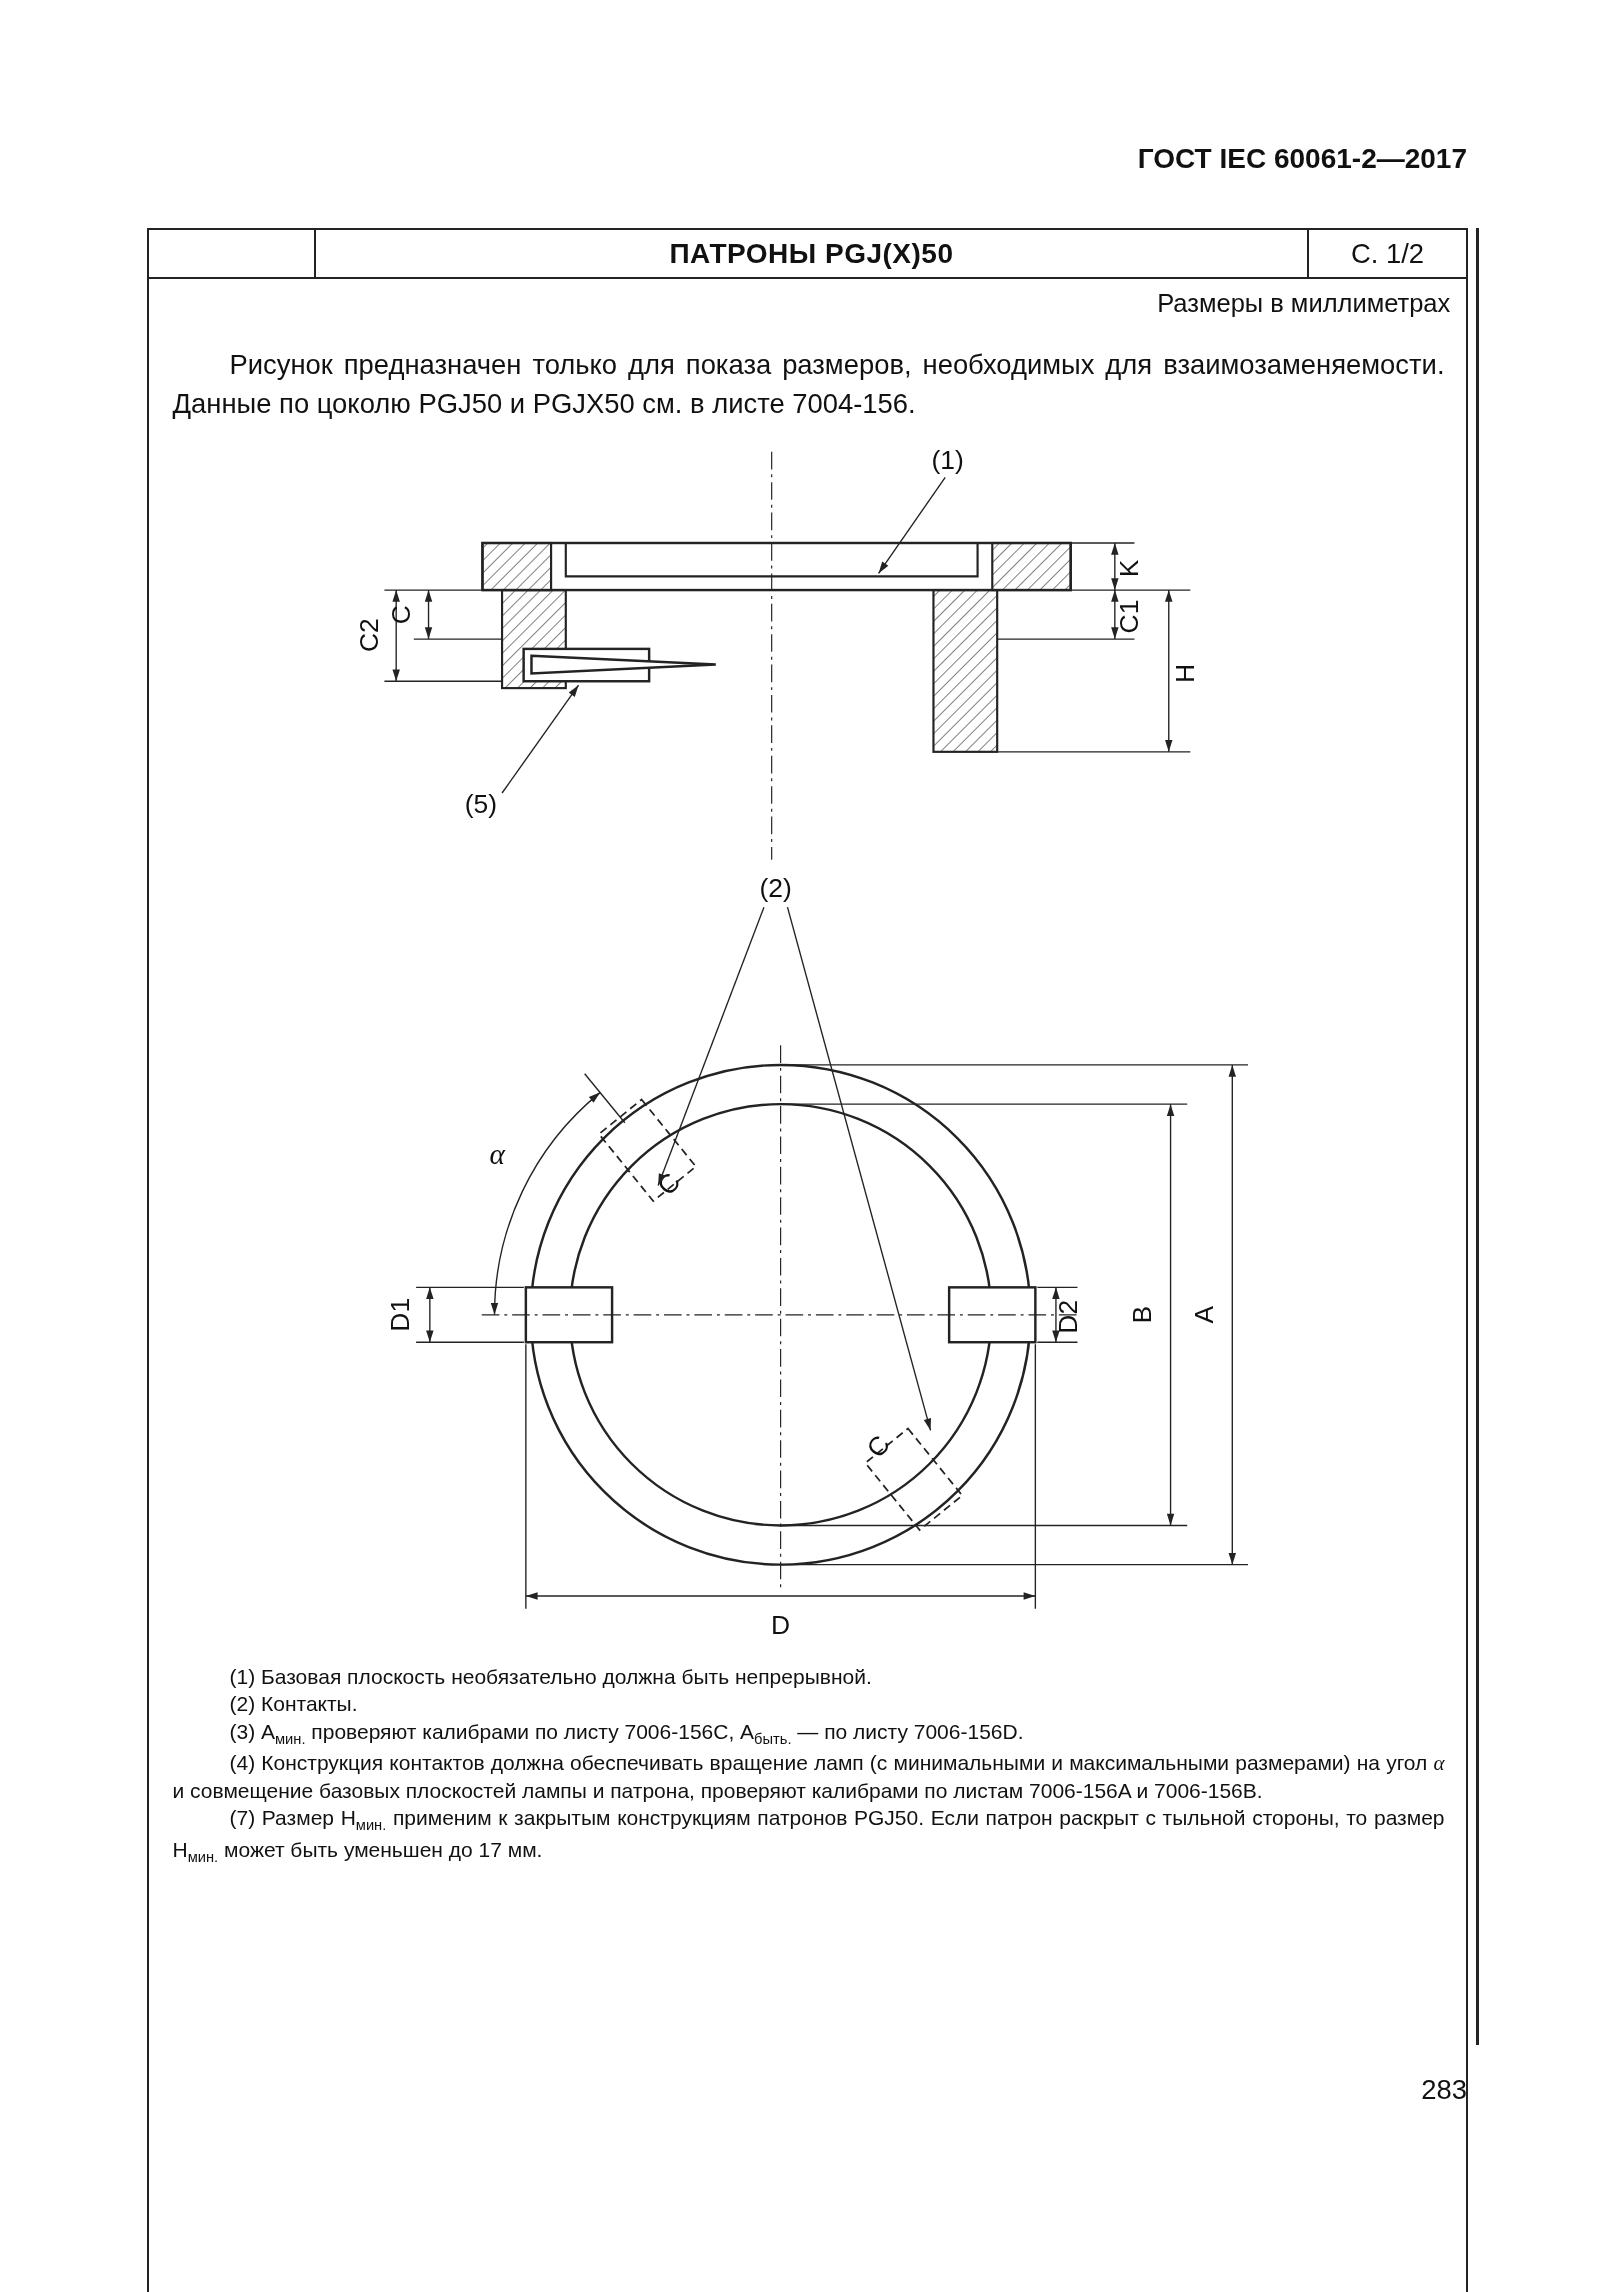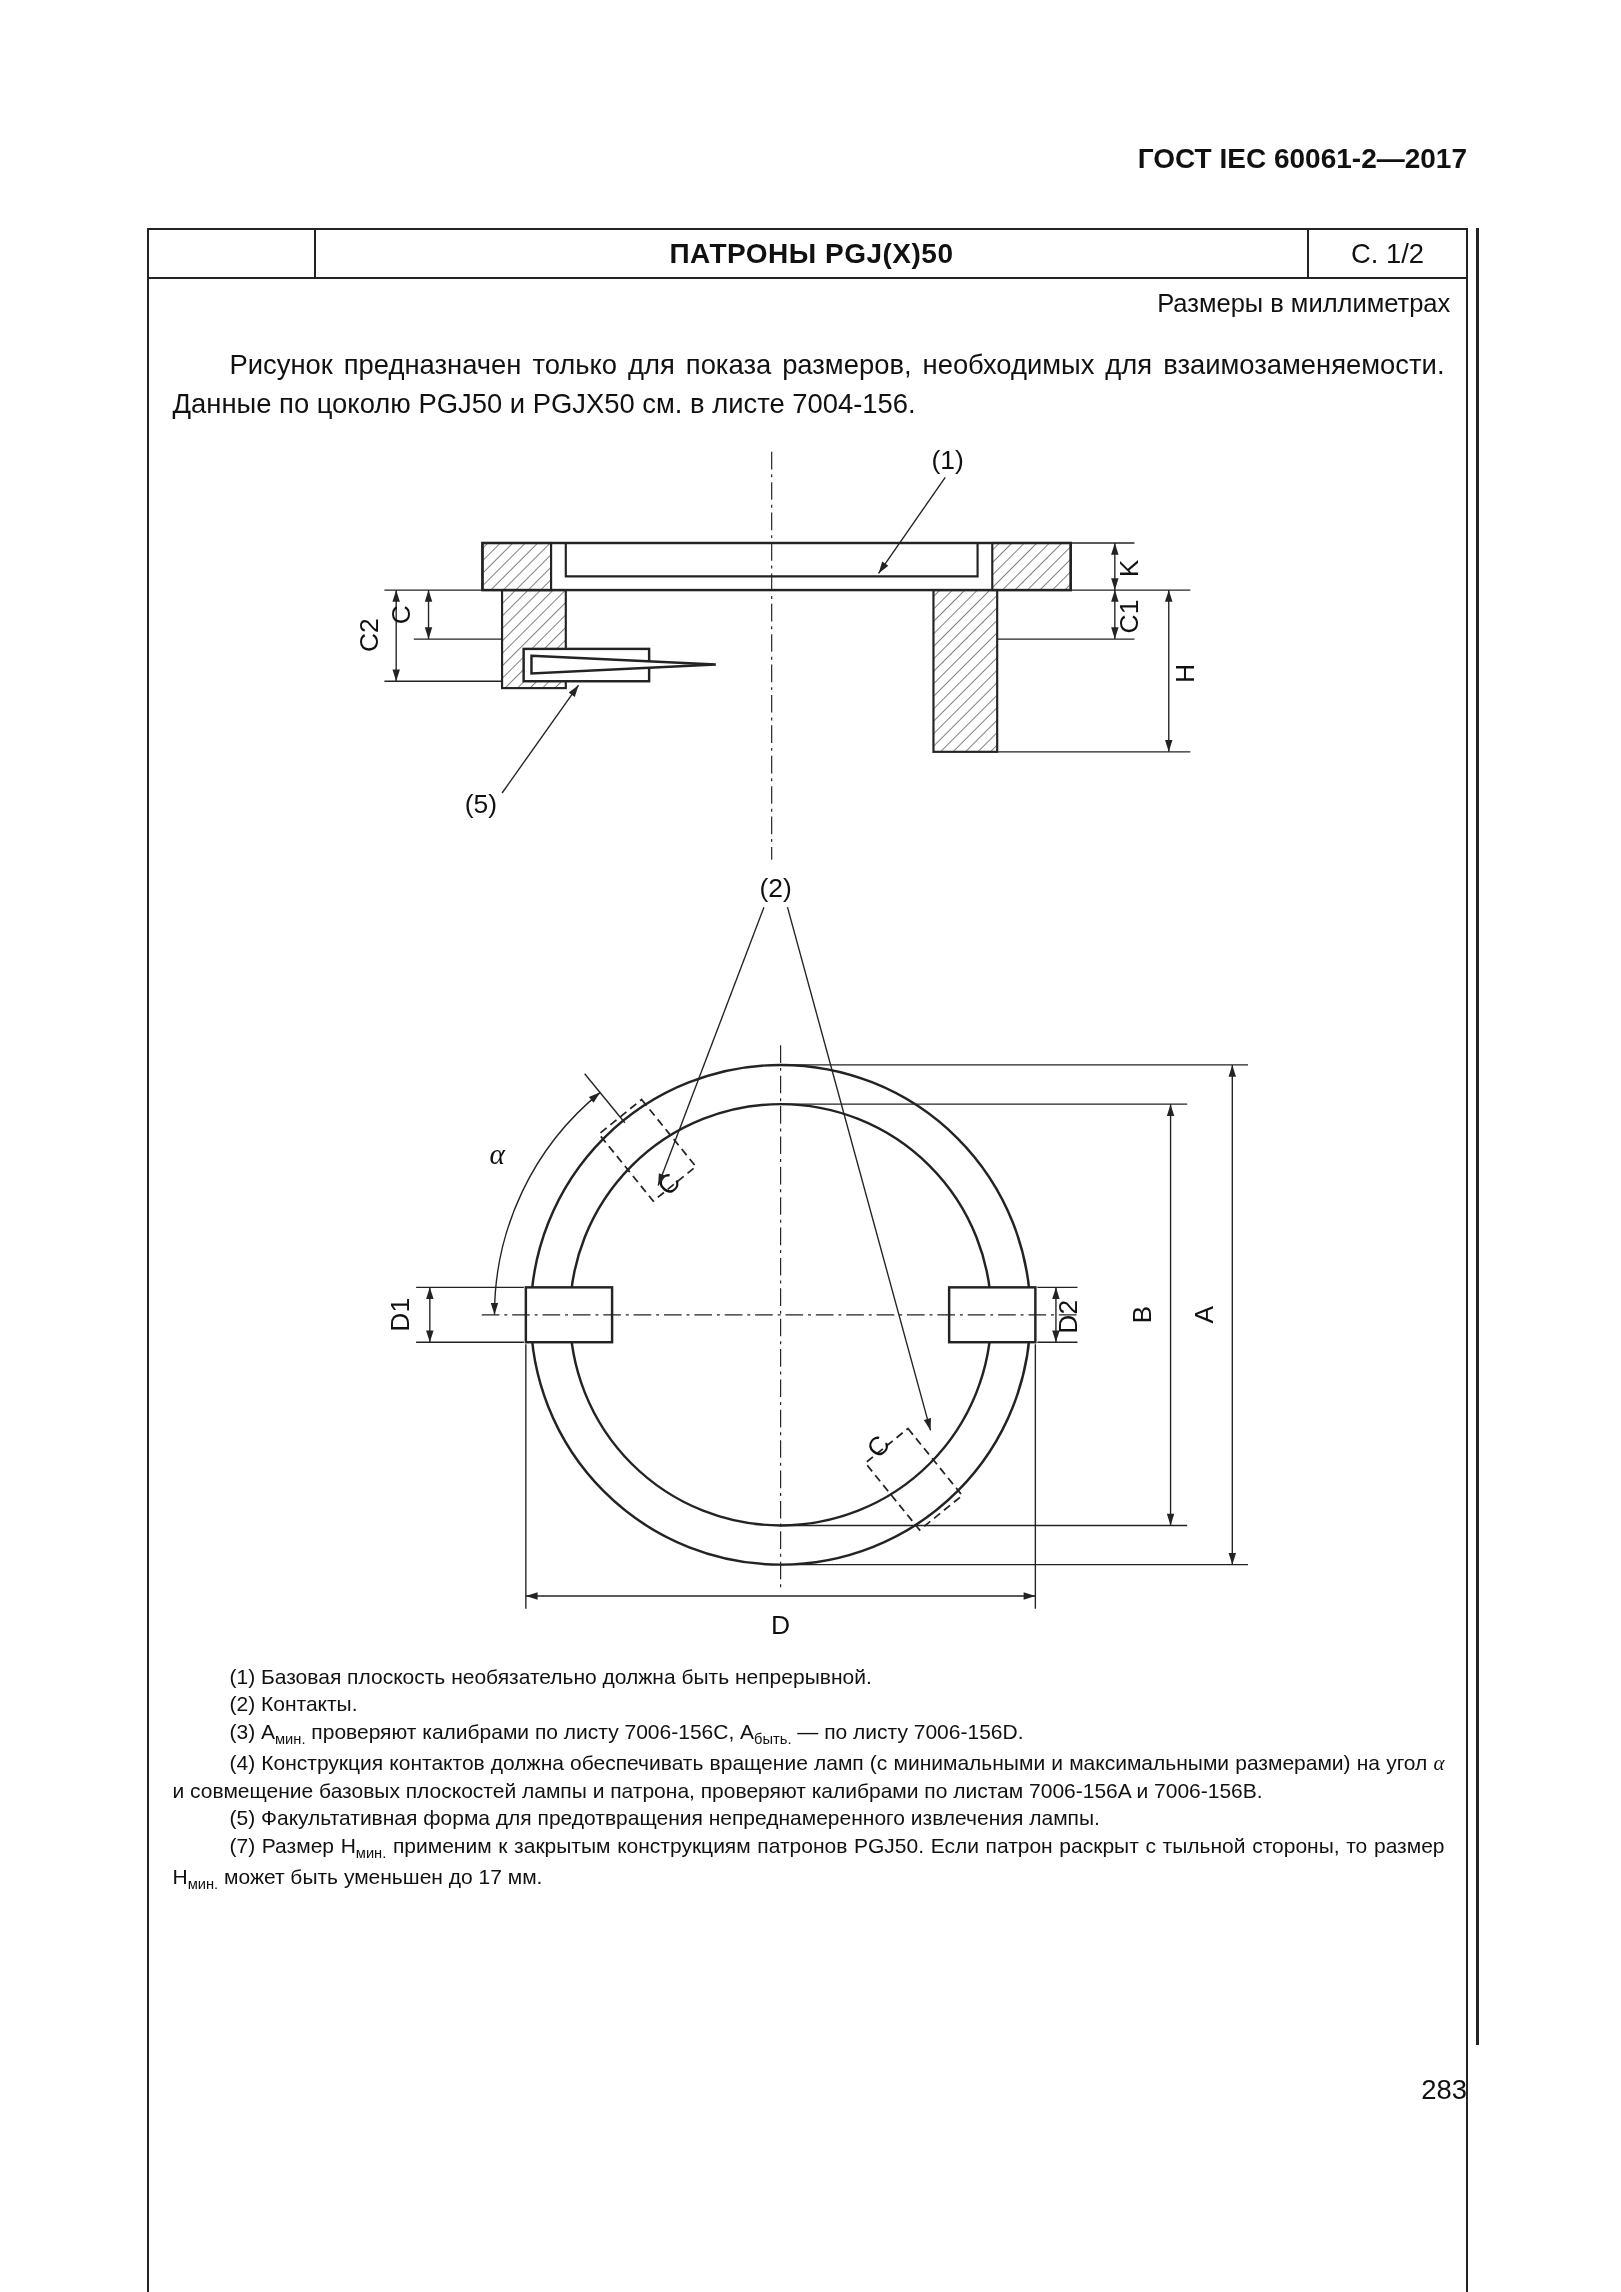--- a/index.html
+++ b/index.html
@@ -178,21 +178,20 @@
       <text text-anchor="middle" transform="rotate(-90 843 460)" x="843" y="460">B</text>
       <text text-anchor="middle" transform="rotate(-90 906 460)" x="906" y="460">A</text>
       <text text-anchor="middle" x="465" y="786">D</text>
     </svg>
 
     <div class="notes">
       <p>(1) Базовая плоскость необязательно должна быть непрерывной.</p>
       <p>(2) Контакты.</p>
       <p><span>(3) А</span><sub>мин.</sub><span> проверяют калибрами по листу 7006-156C, А</span><sub>быть.</sub><span> — по листу 7006-156D.</span></p>
       <p><span>(4) Конструкция контактов должна обеспечивать вращение ламп (с минимальными и максимальными размерами) на угол </span><span class="alpha">α</span><span> и совмещение базовых плоскостей лампы и патрона, проверяют калибрами по листам 7006-156A и 7006-156B.</span></p>
-      <p>(5) Факультативная форма для предотвращения непреднамеренного извлечения лампы.</p>
       <p><span>(7) Размер Н</span><sub>мин.</sub><span> применим к закрытым конструкциям патронов PGJ50. Если патрон раскрыт с тыльной стороны, то размер Н</span><sub>мин.</sub><span> может быть уменьшен до 17 мм.</span></p>
     </div>
 
     <div class="footer-row">7005-156-1</div>
   </div>
 
   <div class="sheet-dline"></div>
 
   <div class="page-num">283</div>
 </div>

